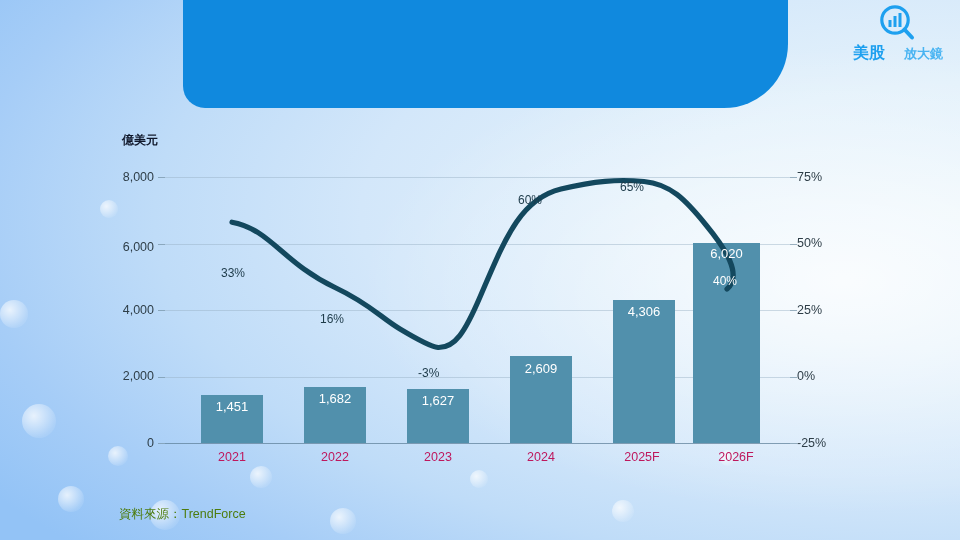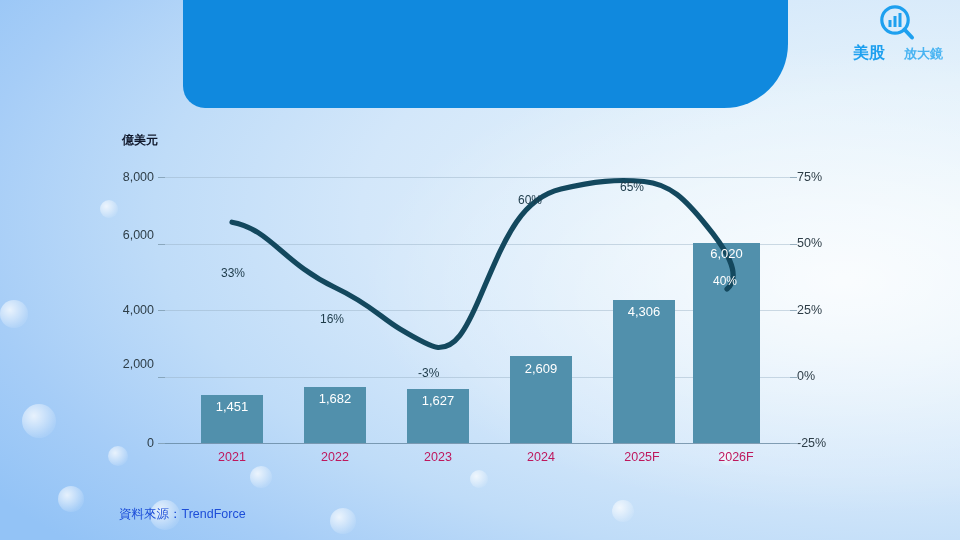--- a/index.html
+++ b/index.html
@@ -63,21 +63,21 @@
   .xlabel{position:absolute;top:450px;font-size:12.5px;color:#be185d;text-align:center;width:100px;}
 
   .line-label{position:absolute;font-size:12px;color:#1d3a49;white-space:nowrap;}
   .line-label.onbar{color:#ffffff;}
 
   .legend{position:absolute;left:0;top:481px;width:960px;display:flex;justify-content:center;align-items:center;gap:10px;}
   .legend-item{display:flex;align-items:center;gap:5px;font-size:11.5px;color:#23323c;font-weight:bold;}
   .lg-sq{width:7px;height:7px;background:#5190ac;display:inline-block;}
   .lg-ln{width:10px;height:3px;background:#13485e;display:inline-block;}
 
-  .source{position:absolute;left:119px;top:506px;font-size:12.5px;color:#1d4ed8;}
+  .source{position:absolute;left:119px;top:506px;font-size:12.5px;color:#4d7c0f;}
 </style>
 </head>
 <body>
 
 <div id="stage">
 
   <div class="bg-base"></div>
   <div class="bg-glow"></div>
   <div class="bokeh" style="left:22px;top:404px;width:34px;height:34px;"></div>
   <div class="bokeh" style="left:58px;top:486px;width:26px;height:26px;"></div>
@@ -125,23 +125,23 @@
       <div class="bar" style="left:345px;width:62px;bottom:0;height:86.7px;"></div>
       <div class="bar" style="left:448px;width:62px;bottom:0;height:143.1px;"></div>
       <div class="bar" style="left:528px;width:67px;bottom:0;height:200.2px;"></div>
 
       <svg width="625" height="266" style="position:absolute;left:0;top:0;overflow:visible;">
         <path d="M 67,45.2 C 105,52 118,86 170,110.5 C 205,127 215,140 235,152 C 255,164 268,170 273,170.5 C 290,171 300,155 315,120 C 340,62 355,22 396,12 C 430,4 452,2 479,4.5 C 505,7 520,22 541,48 C 560,71 578,98 562,112" fill="none" stroke="#13485e" stroke-width="5.2" stroke-linecap="round" stroke-linejoin="round"></path>
       </svg>
     </div>
 
     <div class="ytick ytick-l" style="top:170px;">8,000</div>
-    <div class="ytick ytick-l" style="top:228px;">6,000</div>
+    <div class="ytick ytick-l" style="top:240px;">6,000</div>
     <div class="ytick ytick-l" style="top:303px;">4,000</div>
-    <div class="ytick ytick-l" style="top:357px;">2,000</div>
+    <div class="ytick ytick-l" style="top:369px;">2,000</div>
     <div class="ytick ytick-l" style="top:436px;">0</div>
     <div class="tickmark" style="left:158px;top:177px;"></div>
     <div class="tickmark" style="left:158px;top:243.5px;"></div>
     <div class="tickmark" style="left:158px;top:310px;"></div>
     <div class="tickmark" style="left:158px;top:376.5px;"></div>
     <div class="tickmark" style="left:158px;top:443px;"></div>
 
     <div class="ytick ytick-r" style="top:170px;">75%</div>
     <div class="ytick ytick-r" style="top:236px;">50%</div>
     <div class="ytick ytick-r" style="top:303px;">25%</div>

